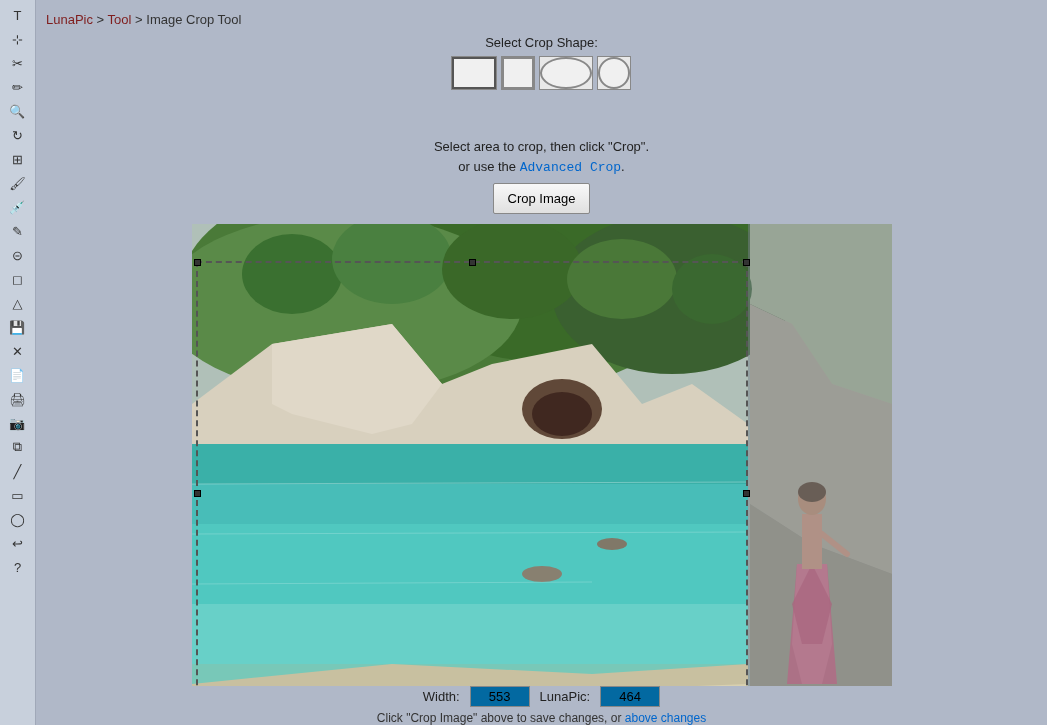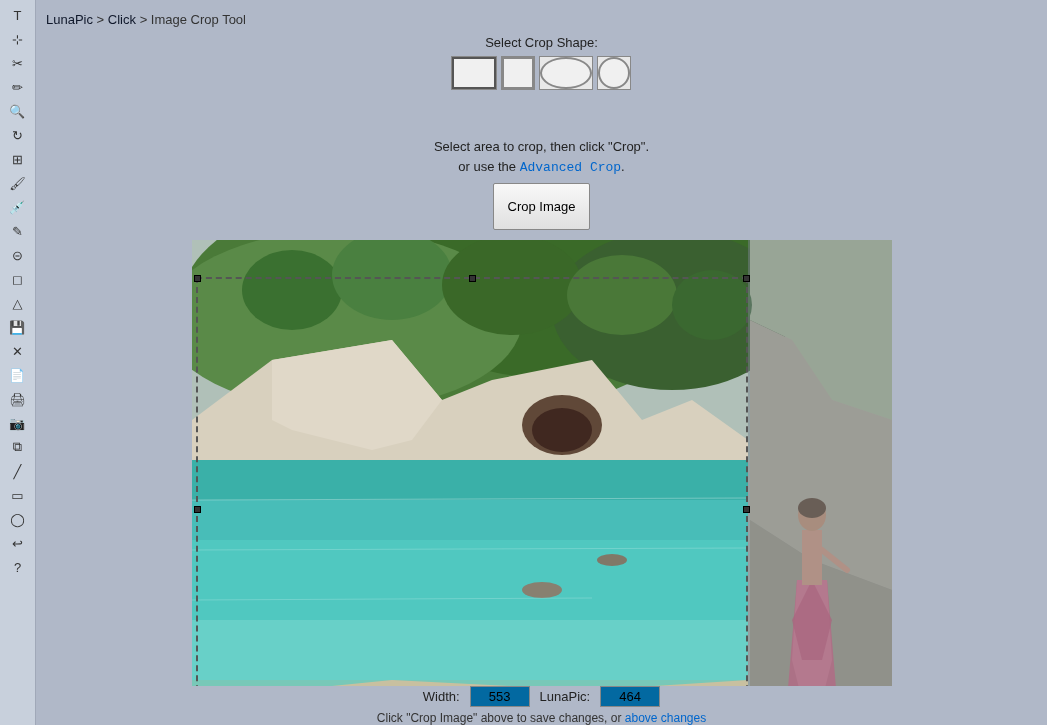--- a/index.html
+++ b/index.html
@@ -48,21 +48,21 @@
     }
 
     
     .breadcrumb {
       width: 100%;
       padding: 4px 10px 8px 10px;
       font-size: 13px;
       color: #333;
     }
     .breadcrumb a {
-      color: #0f172a;
+      color: #7f1d1d;
       text-decoration: none;
     }
 
     
     .controls {
       display: flex;
       flex-direction: column;
       align-items: center;
       gap: 6px;
       margin-bottom: 10px;
@@ -122,21 +122,21 @@
       line-height: 1.5;
       margin-top: 41px;
     }
     .instruction-text a {
       color: #0066cc;
       text-decoration: none;
       font-family: Liberation Mono, monospace;
     }
 
     .crop-btn {
-      padding: 15px 14px;
+      padding: 7px 14px;
       border: 1px solid #888;
       background: linear-gradient(to bottom, #f8f8f8, #e0e0e0);
       cursor: pointer;
       font-size: 13px;
       border-radius: 2px;
     }
 
     
     .image-area {
       position: relative;
@@ -273,21 +273,21 @@
   <div class="sidebar-icon" title="Circle">◯</div>
   <div class="sidebar-icon" title="Undo">↩</div>
   <div class="sidebar-icon" title="Help">?</div>
 </div>
 
 <div class="main">
 
   <div class="breadcrumb">
     <a href="#">LunaPic</a>
     <span> &gt; </span>
-    <a href="#">Click</a>
+    <a href="#">Tool</a>
     <span> &gt; </span>
     <span>Image Crop Tool</span>
   </div>
 
   <div class="controls">
     <div class="shape-selector-label">Select Crop Shape:</div>
 
     <div class="shape-options">
       <div class="shape-btn" title="Rectangle">
         <div class="shape-rect"></div>

